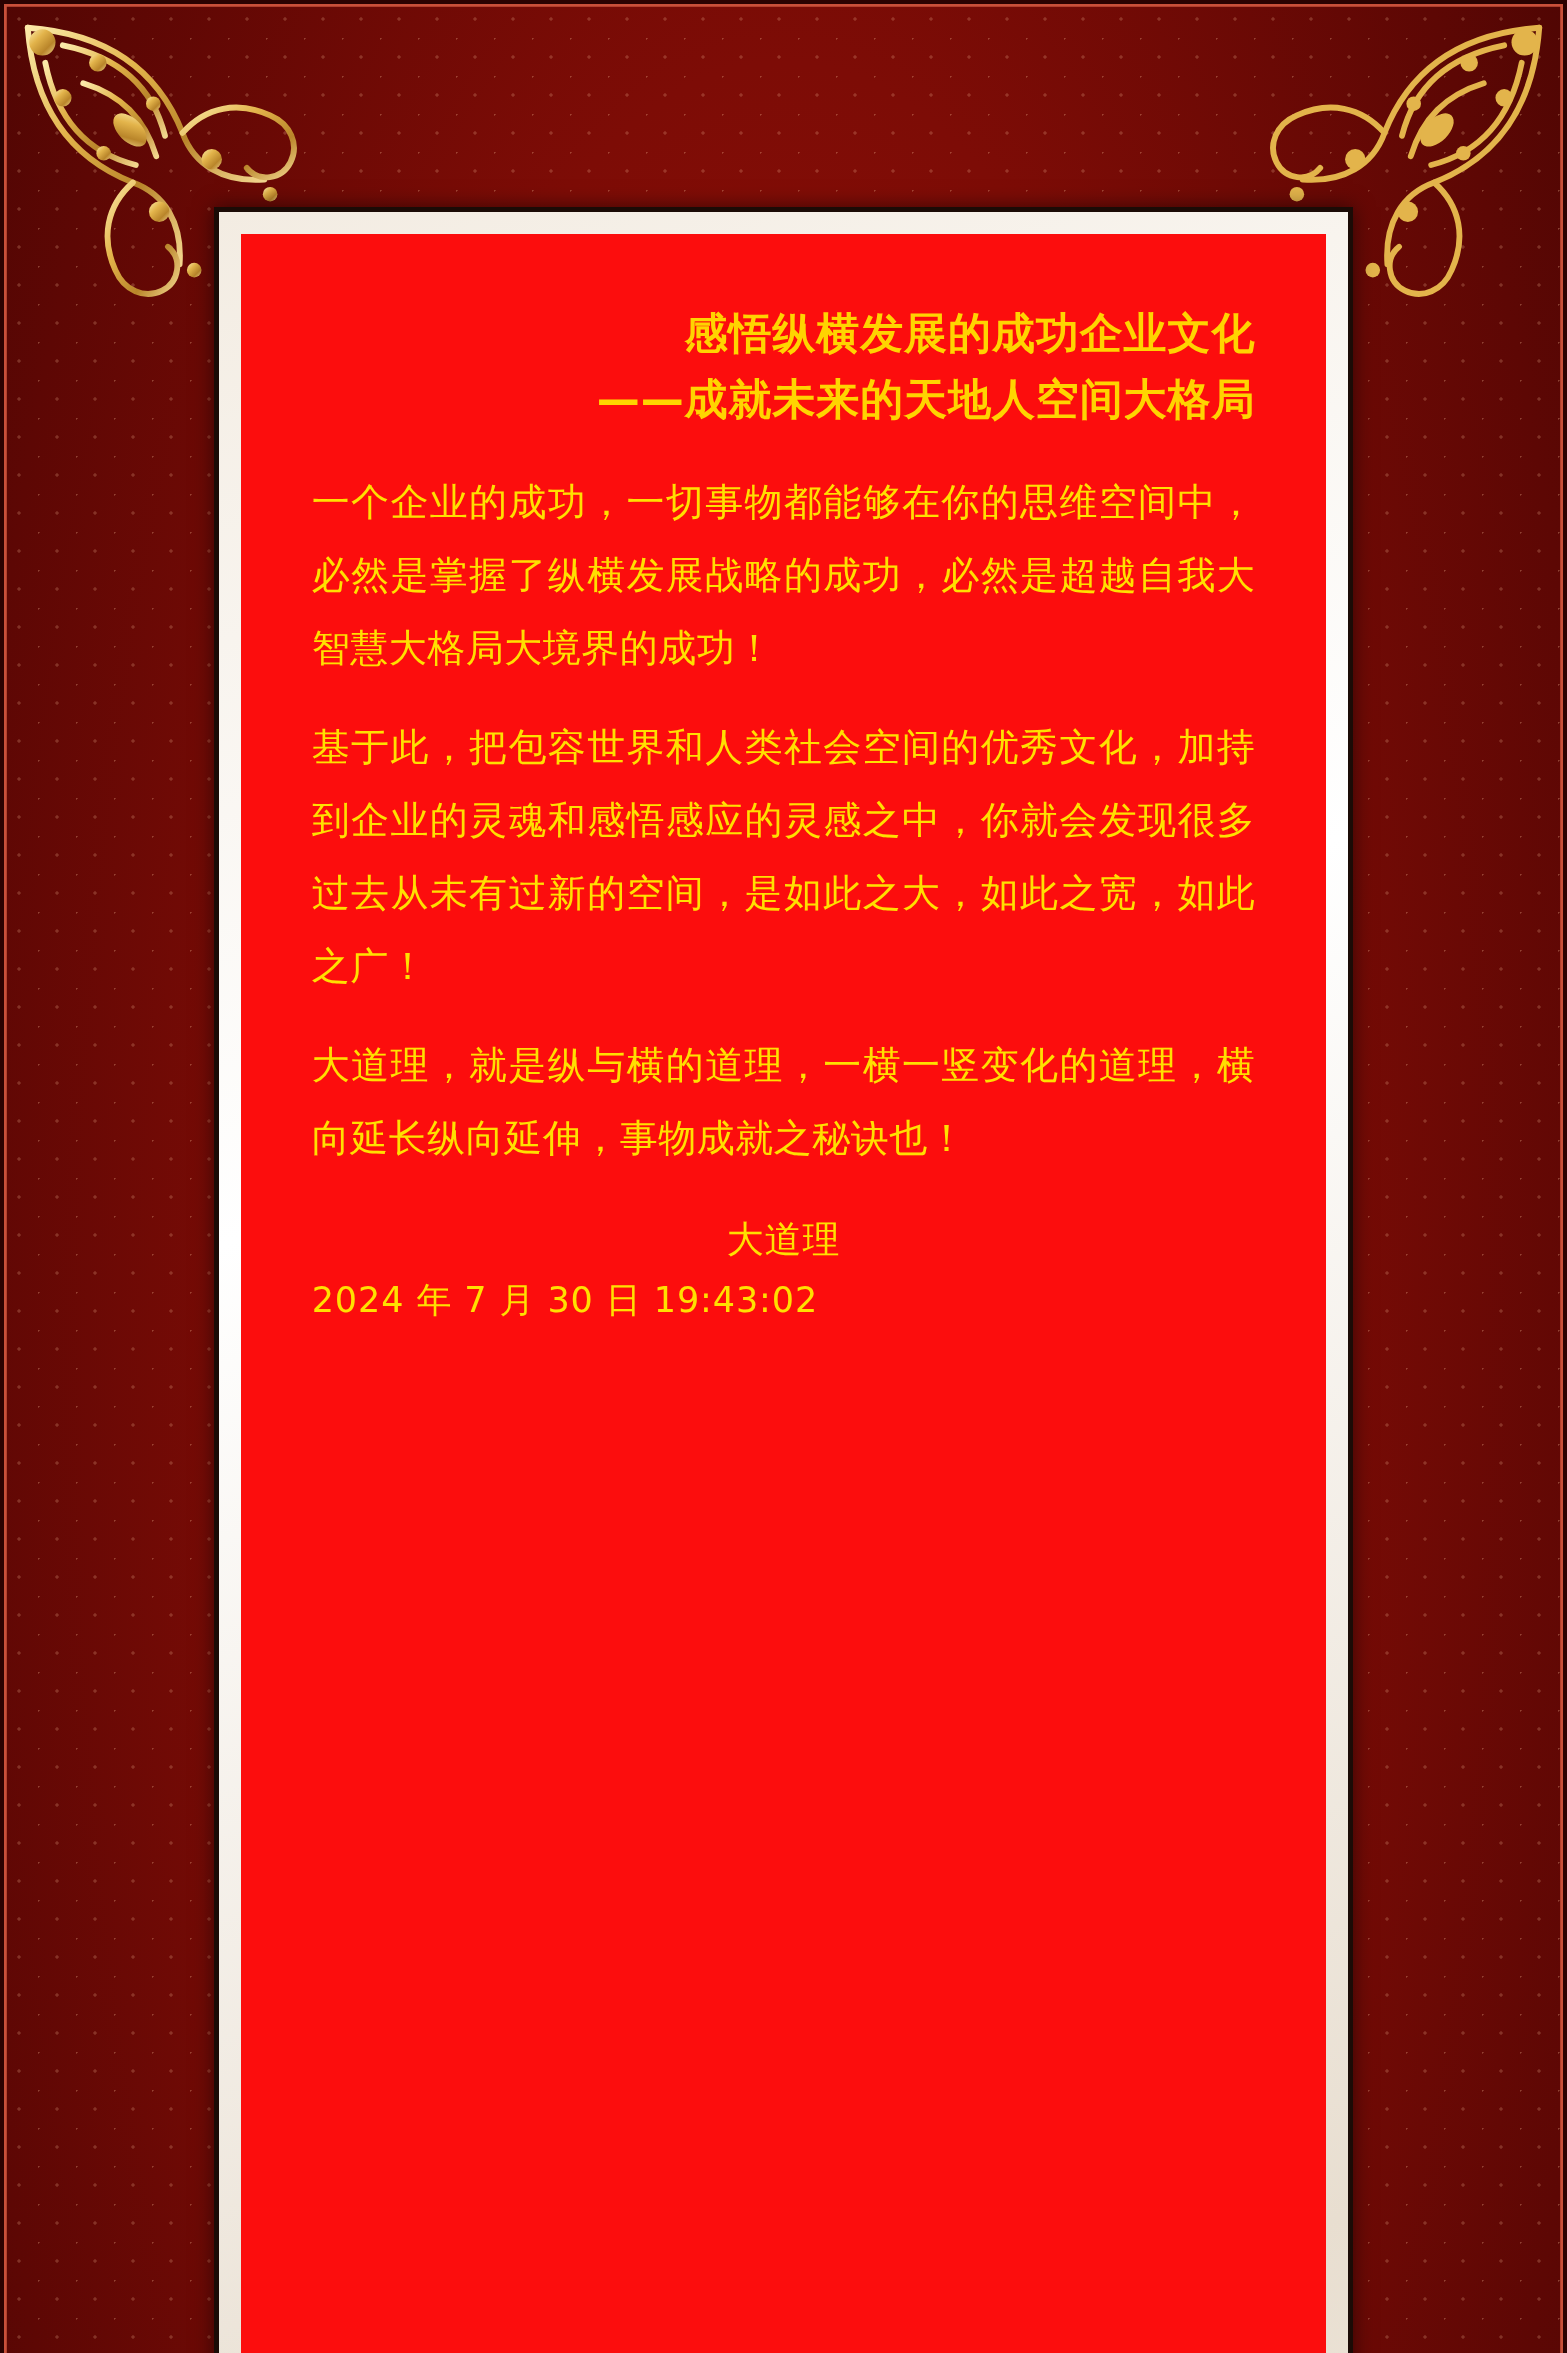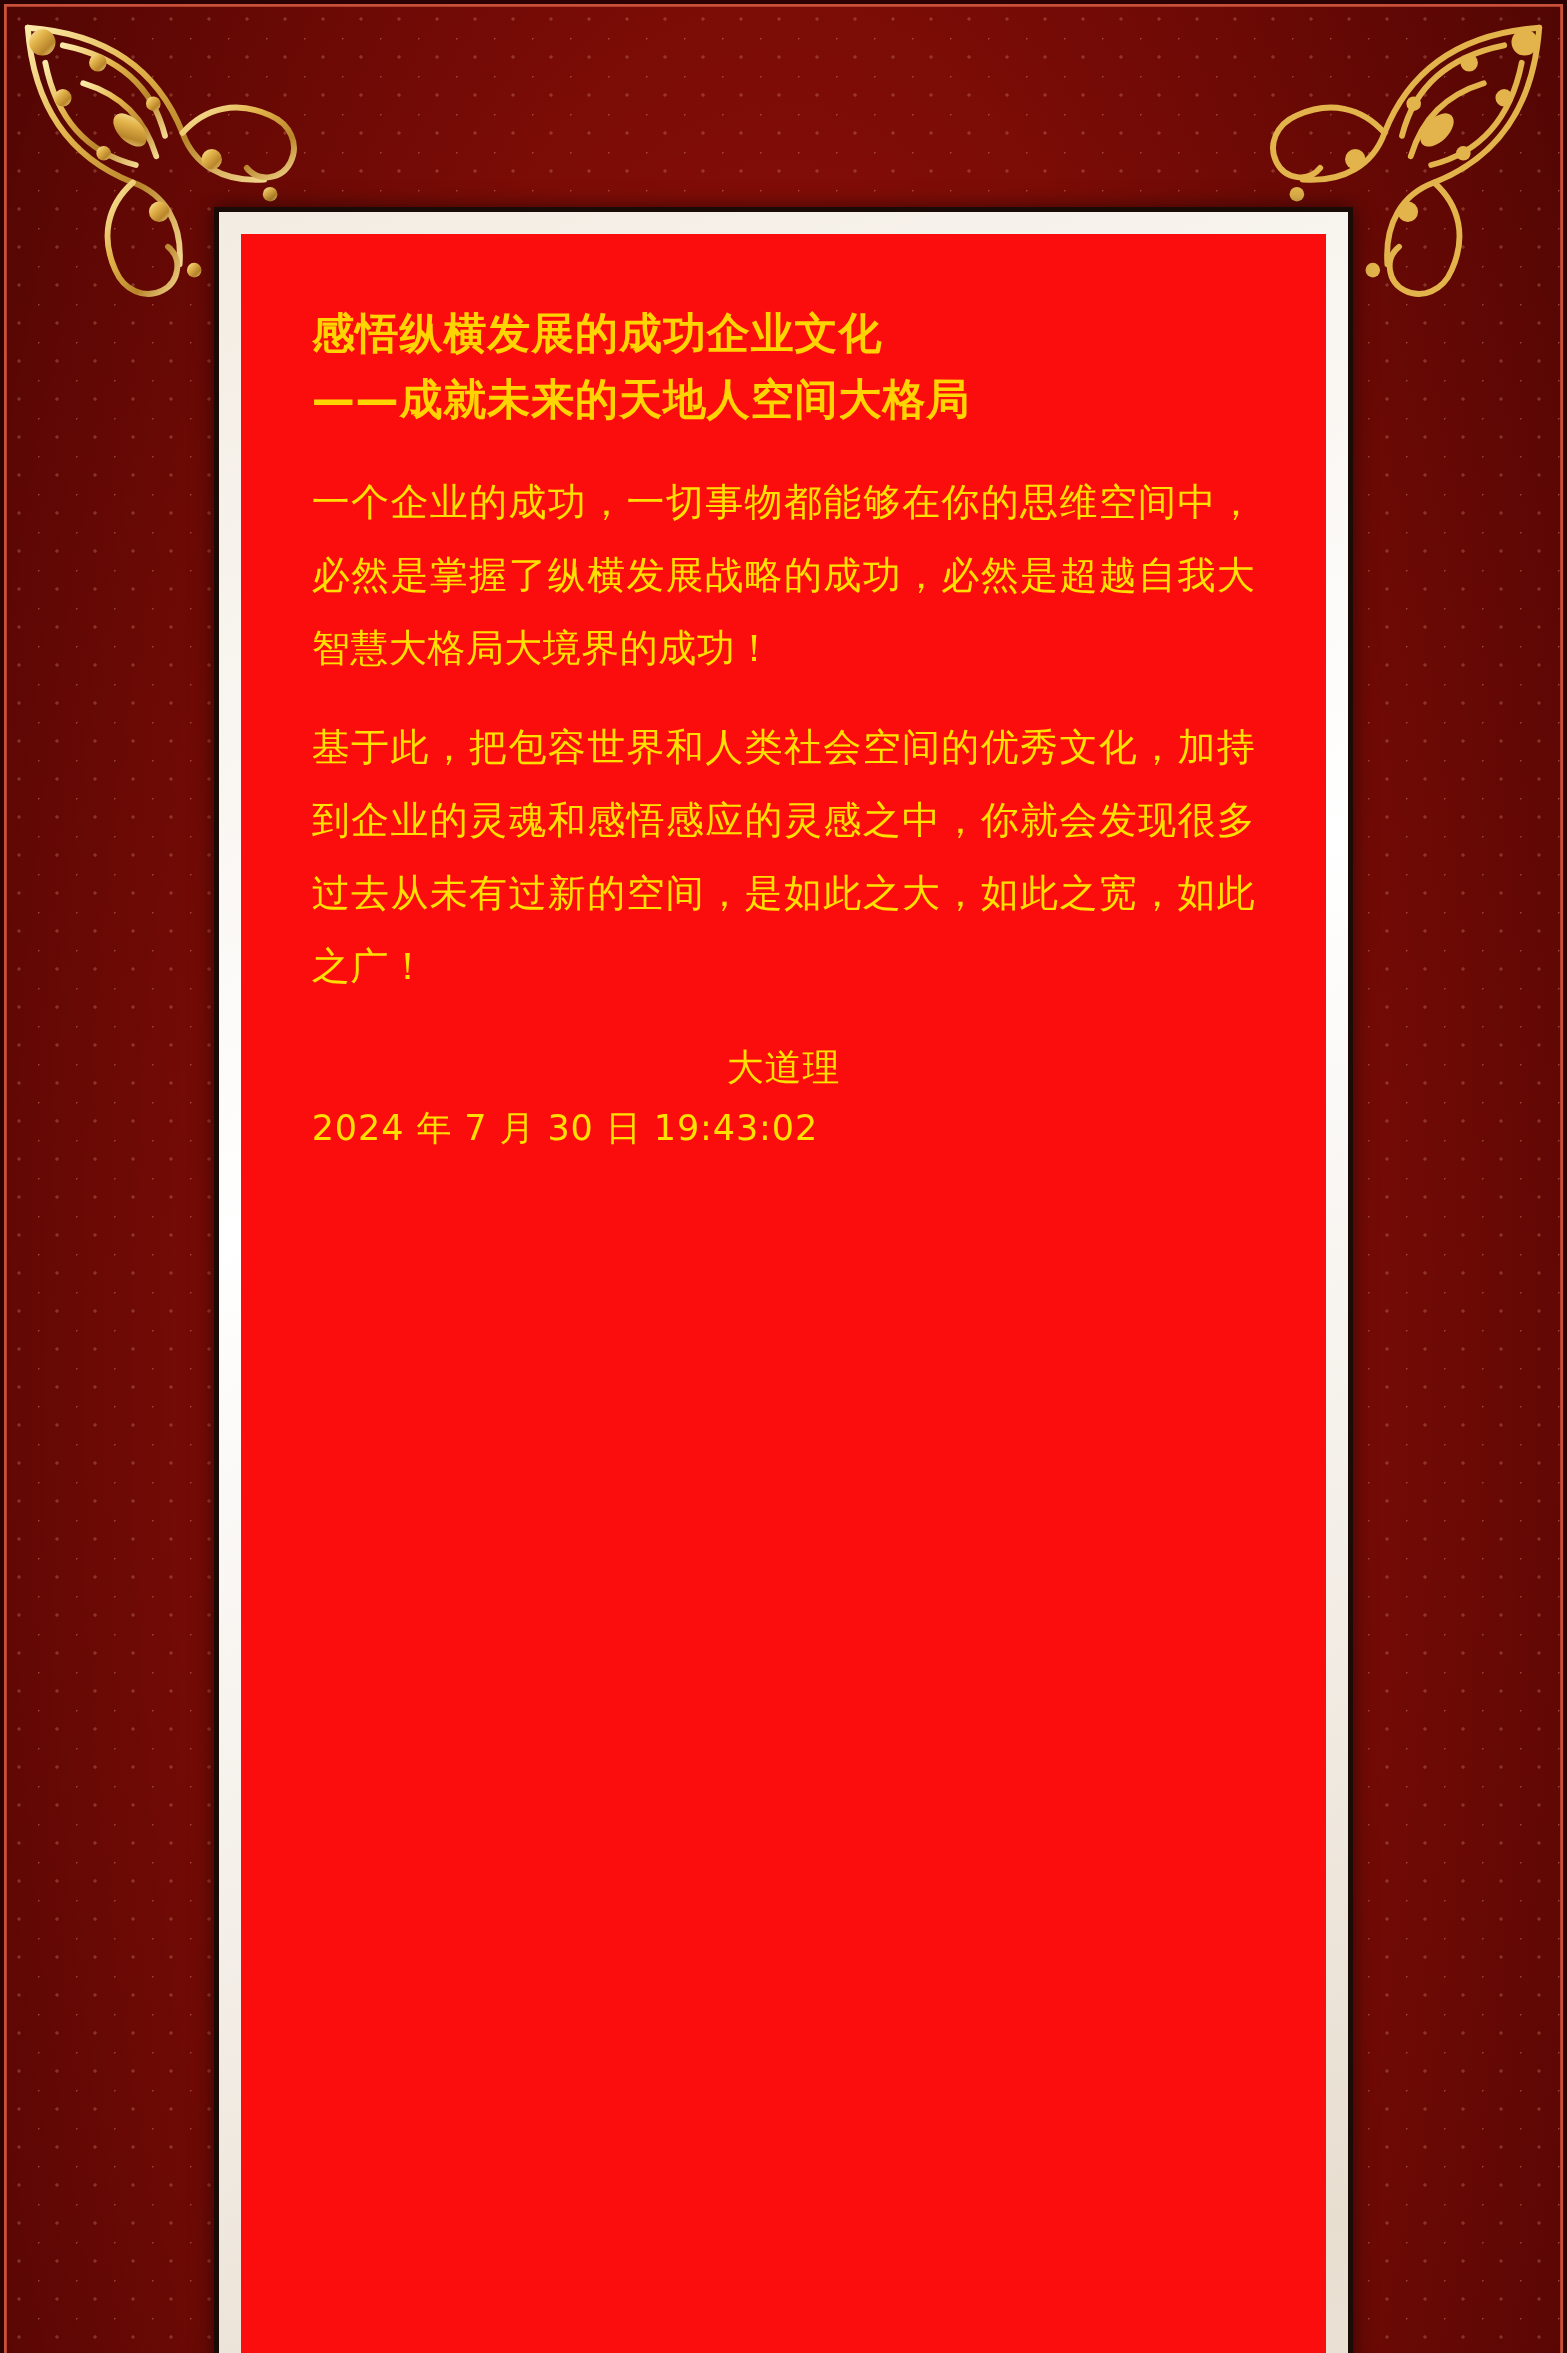--- a/index.html
+++ b/index.html
@@ -66,21 +66,21 @@
     box-sizing: border-box;
     padding: 66px 71px 56px 71px;
     overflow: hidden;
   }
 
   
   .title {
     color: #ffd400;
     font-size: 43px;
     font-weight: bold;
-    text-align: left;
+    text-align: right;
     line-height: 1.55;
     letter-spacing: 0.9px;
     margin: 0 0 33px 0;
   }
   .title .line2 { display: block; }
 
   p.body-par {
     color: #ffe000;
     font-size: 38px;
     line-height: 1.92;
@@ -178,20 +178,21 @@
   <div class="card-frame">
     <div class="card">
 
       <h1 class="title">
         <span class="line1">感悟纵横发展的成功企业文化</span>
         <span class="line2">——成就未来的天地人空间大格局</span>
       </h1>
 
       <p class="body-par">一个企业的成功，一切事物都能够在你的思维空间中，必然是掌握了纵横发展战略的成功，必然是超越自我大智慧大格局大境界的成功！</p>
       <p class="body-par">基于此，把包容世界和人类社会空间的优秀文化，加持到企业的灵魂和感悟感应的灵感之中，你就会发现很多过去从未有过新的空间，是如此之大，如此之宽，如此之广！</p>
+      <p class="body-par">大道理，就是纵与横的道理，一横一竖变化的道理，横向延长纵向延伸，事物成就之秘诀也！</p>
 
       <div class="signature">大道理</div>
       <div class="timestamp">2024 年 7 月 30 日 19:43:02</div>
 
     </div>
   </div>
 
 </div>
 
 

